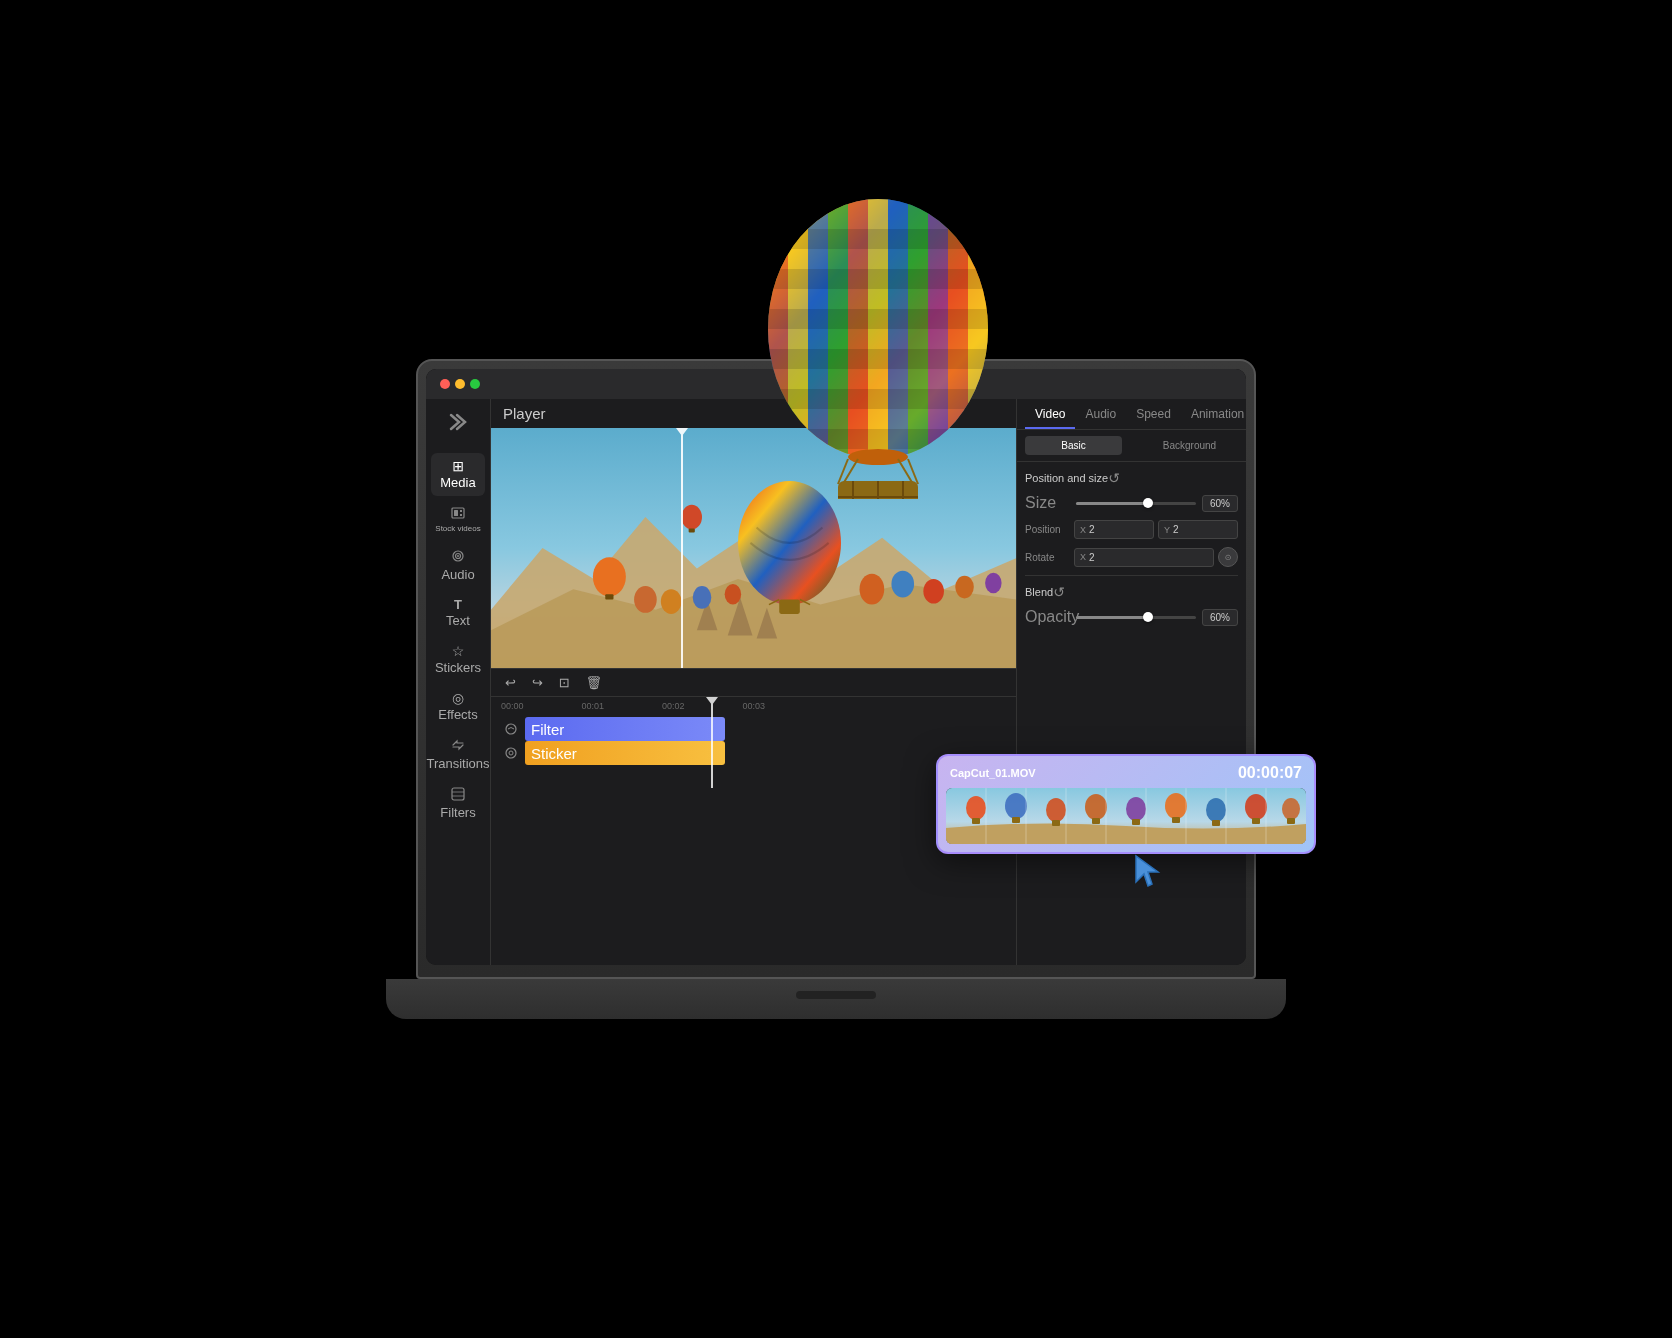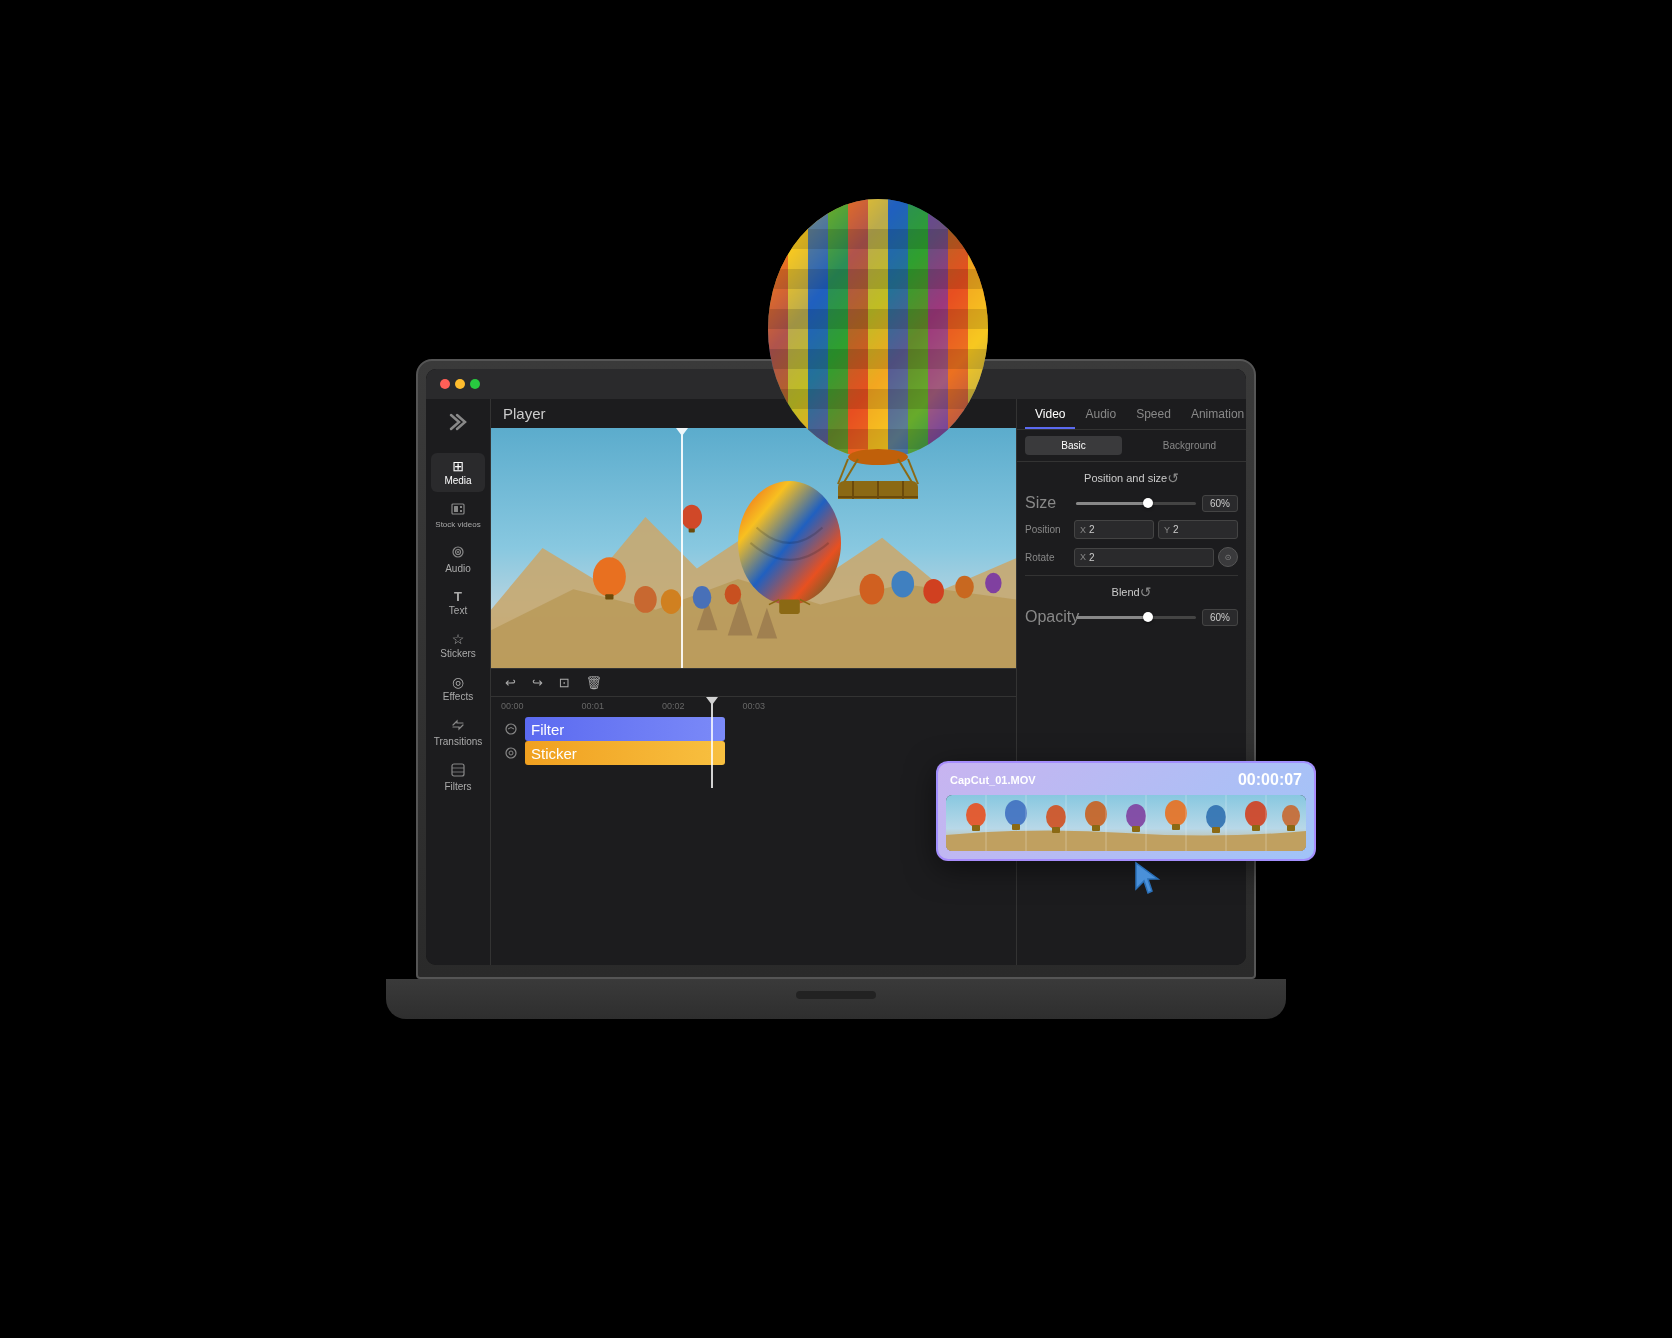--- a/index.html
+++ b/index.html
@@ -175,21 +175,21 @@
     }
 
     .sidebar-item-icon {
       font-size: 14px;
       color: #aaa;
       margin-bottom: 2px;
       line-height: 1;
     }
 
     .sidebar-item-label {
-      font-size: 10px;
+      font-size: 13px;
       color: #aaa;
       text-align: center;
     }
 
     .sidebar-item.active .sidebar-item-label,
     .sidebar-item.active .sidebar-item-icon {
       color: #fff;
     }
 
     
@@ -373,21 +373,21 @@
     }
 
     .panel-content {
       flex: 1;
       padding: 8px;
       overflow-y: auto;
     }
 
     .panel-section-header {
       display: flex;
-      justify-content: center;
+      justify-content: flex-start;
       align-items: center;
       margin-bottom: 8px;
     }
 
     .panel-section-title {
       font-size: 11px;
       color: #ccc;
     }
 
     .panel-reset-btn {
@@ -913,21 +913,21 @@
 
       <rect x="100" y="282" width="80" height="50" rx="6" fill="#8B6914"></rect>
       <line x1="115" y1="282" x2="115" y2="332" stroke="#6B4A0A" stroke-width="2"></line>
       <line x1="140" y1="282" x2="140" y2="332" stroke="#6B4A0A" stroke-width="2"></line>
       <line x1="165" y1="282" x2="165" y2="332" stroke="#6B4A0A" stroke-width="2"></line>
       <line x1="100" y1="298" x2="180" y2="298" stroke="#6B4A0A" stroke-width="2"></line>
       <line x1="100" y1="314" x2="180" y2="314" stroke="#6B4A0A" stroke-width="2"></line>
     </svg>
   </div>
 
-  <div class="popup-card" style="position:absolute;bottom:158px;right:20px;width:380px;">
+  <div class="popup-card" style="position:absolute;bottom:165px;right:20px;width:380px;">
 
     <div class="popup-header">
       <span class="popup-filename">CapCut_01.MOV</span>
       <span class="popup-time">00:00:07</span>
     </div>
 
     <div class="popup-filmstrip">
 
       <svg width="100%" height="100%" viewBox="0 0 360 56" preserveAspectRatio="xMidYMid slice">
         <defs>

